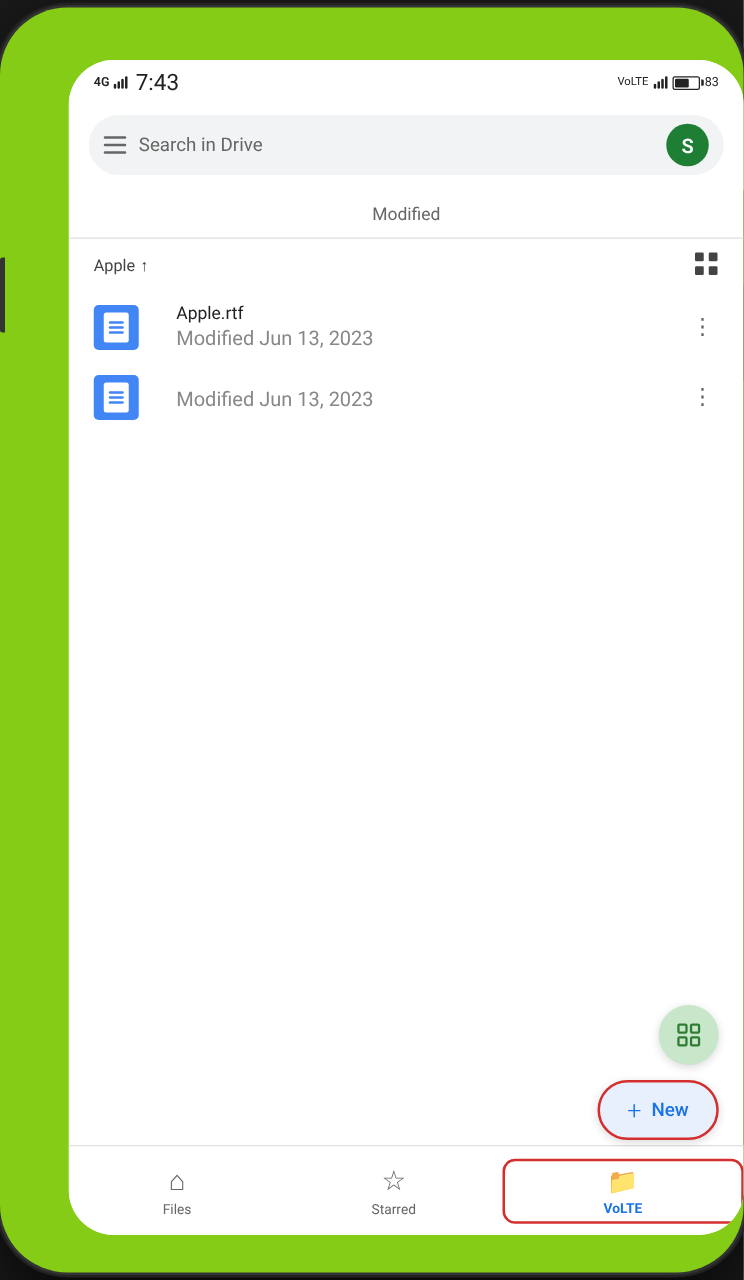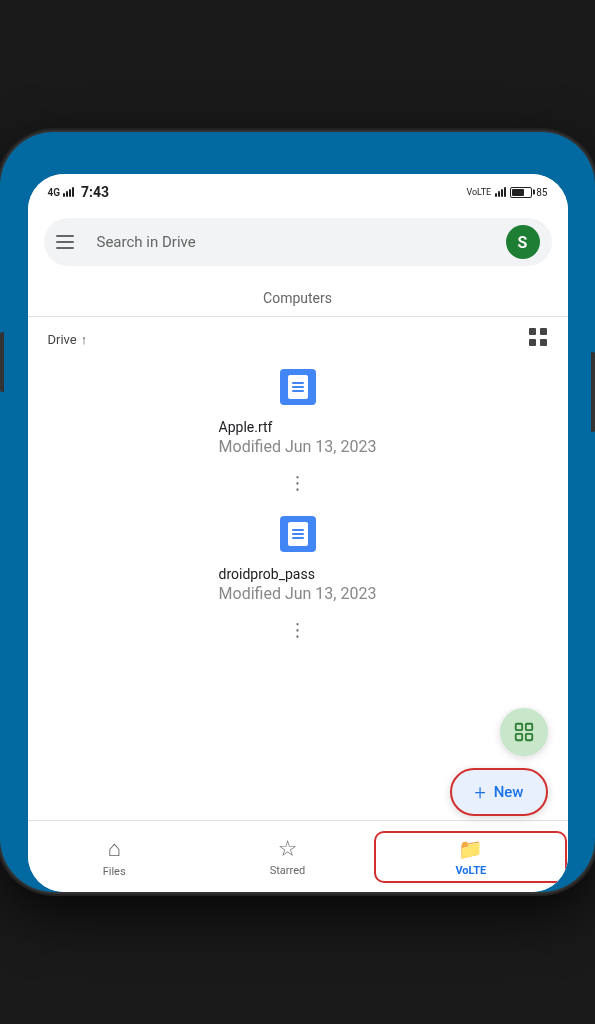--- a/index.html
+++ b/index.html
@@ -6,29 +6,29 @@
     body {
       background: #1a1a1a;
       display: flex;
       justify-content: center;
       align-items: center;
       min-height: 100vh;
       font-family: 'Roboto', Arial, sans-serif;
     }
     .phone-outer {
       width: 595px;
-      height: 760px;
-      background: #0369a1;
+      height: 1012px;
+      background: #84cc16;
       border-radius: 54px;
       position: relative;
       box-shadow: 0 0 0 2px #333, 0 0 0 4px #222, 0 20px 60px rgba(0,0,0,0.8);
       overflow: hidden;
       display: flex;
       flex-direction: column;
-      align-items: center;
+      align-items: flex-end;
     }
     .phone-screen {
       width: 540px;
       height: 940px;
       background: #fff;
       border-radius: 36px;
       margin-top: 42px;
       overflow: hidden;
       position: relative;
       display: flex;
@@ -122,21 +122,21 @@
       padding: 8px 16px 12px;
       flex-shrink: 0;
     }
     .search-bar {
       background: #f1f3f4;
       border-radius: 28px;
       height: 48px;
       display: flex;
       align-items: center;
       padding: 0 12px;
-      gap: 23px;
+      gap: 10px;
     }
     .hamburger-icon {
       display: flex;
       flex-direction: column;
       gap: 4px;
       cursor: pointer;
     }
     .hamburger-line {
       width: 18px;
       height: 2px;
@@ -213,24 +213,23 @@
     
     .file-list {
       flex: 1;
       overflow-y: auto;
       padding: 0 8px;
     }
     .file-item {
       display: flex;
       align-items: center;
       padding: 10px 12px;
-      gap: 14px;
+      gap: 30px;
       cursor: pointer;
       border-radius: 8px;
-      flex-direction: column;
     }
     .file-icon {
       width: 36px;
       height: 36px;
       background: #4285f4;
       border-radius: 4px;
       display: flex;
       align-items: center;
       justify-content: center;
       flex-shrink: 0;
@@ -374,58 +373,58 @@
 
       <div class="status-bar">
         <div class="status-left">
           <span style="font-size:10px;">4G</span>
           <div class="signal-bars">
             <div class="signal-bar" style="height:4px;"></div>
             <div class="signal-bar" style="height:6px;"></div>
             <div class="signal-bar" style="height:8px;"></div>
             <div class="signal-bar" style="height:10px;"></div>
           </div>
-          <span style="font-size:14px; font-weight:700; margin-left:4px;">7:43</span>
+          <span style="font-size:18px; font-weight:400; margin-left:4px;">7:43</span>
         </div>
         <div class="status-right">
           <span style="font-size:9px;">VoLTE</span>
           <div class="signal-bars">
             <div class="signal-bar" style="height:4px;"></div>
             <div class="signal-bar" style="height:6px;"></div>
             <div class="signal-bar" style="height:8px;"></div>
             <div class="signal-bar" style="height:10px;"></div>
           </div>
           <div class="battery-icon">
             <div class="battery-fill"></div>
           </div>
-          <span style="font-size:10px;">85</span>
+          <span style="font-size:10px;">83</span>
         </div>
       </div>
 
       <div class="search-bar-area">
         <div class="search-bar">
           <div class="hamburger-icon">
             <div class="hamburger-line"></div>
             <div class="hamburger-line"></div>
             <div class="hamburger-line"></div>
           </div>
           <div class="search-text">Search in Drive</div>
           <div class="avatar-circle">S</div>
         </div>
       </div>
 
       <div class="tabs-area">
         <div class="tab">
-          <span>Computers</span>
+          <span>Modified</span>
         </div>
       </div>
 
       <div class="sort-row">
         <div class="sort-label">
-          <span>Drive</span>
+          <span>Apple</span>
           <span>↑</span>
         </div>
         <div class="grid-icon">
           <svg width="20" height="20" viewBox="0 0 20 20" fill="none">
             <rect x="1" y="1" width="7" height="7" rx="1" fill="#444"></rect>
             <rect x="12" y="1" width="7" height="7" rx="1" fill="#444"></rect>
             <rect x="1" y="12" width="7" height="7" rx="1" fill="#444"></rect>
             <rect x="12" y="12" width="7" height="7" rx="1" fill="#444"></rect>
           </svg>
         </div>
@@ -450,21 +449,20 @@
 
         <div class="file-item">
           <div class="file-icon">
             <div class="file-icon-inner">
               <div class="file-line"></div>
               <div class="file-line"></div>
               <div class="file-line"></div>
             </div>
           </div>
           <div class="file-info">
-            <div class="file-name">droidprob_pass</div>
             <div class="file-meta">Modified Jun 13, 2023</div>
           </div>
           <div class="more-btn">⋮</div>
         </div>
       </div>
 
       <div class="fab-area">
         <div class="scan-fab">
           <svg width="22" height="22" viewBox="0 0 24 24" fill="none">
             <rect x="3" y="3" width="7" height="7" rx="1" stroke="#2e7d32" stroke-width="2" fill="none"></rect>

